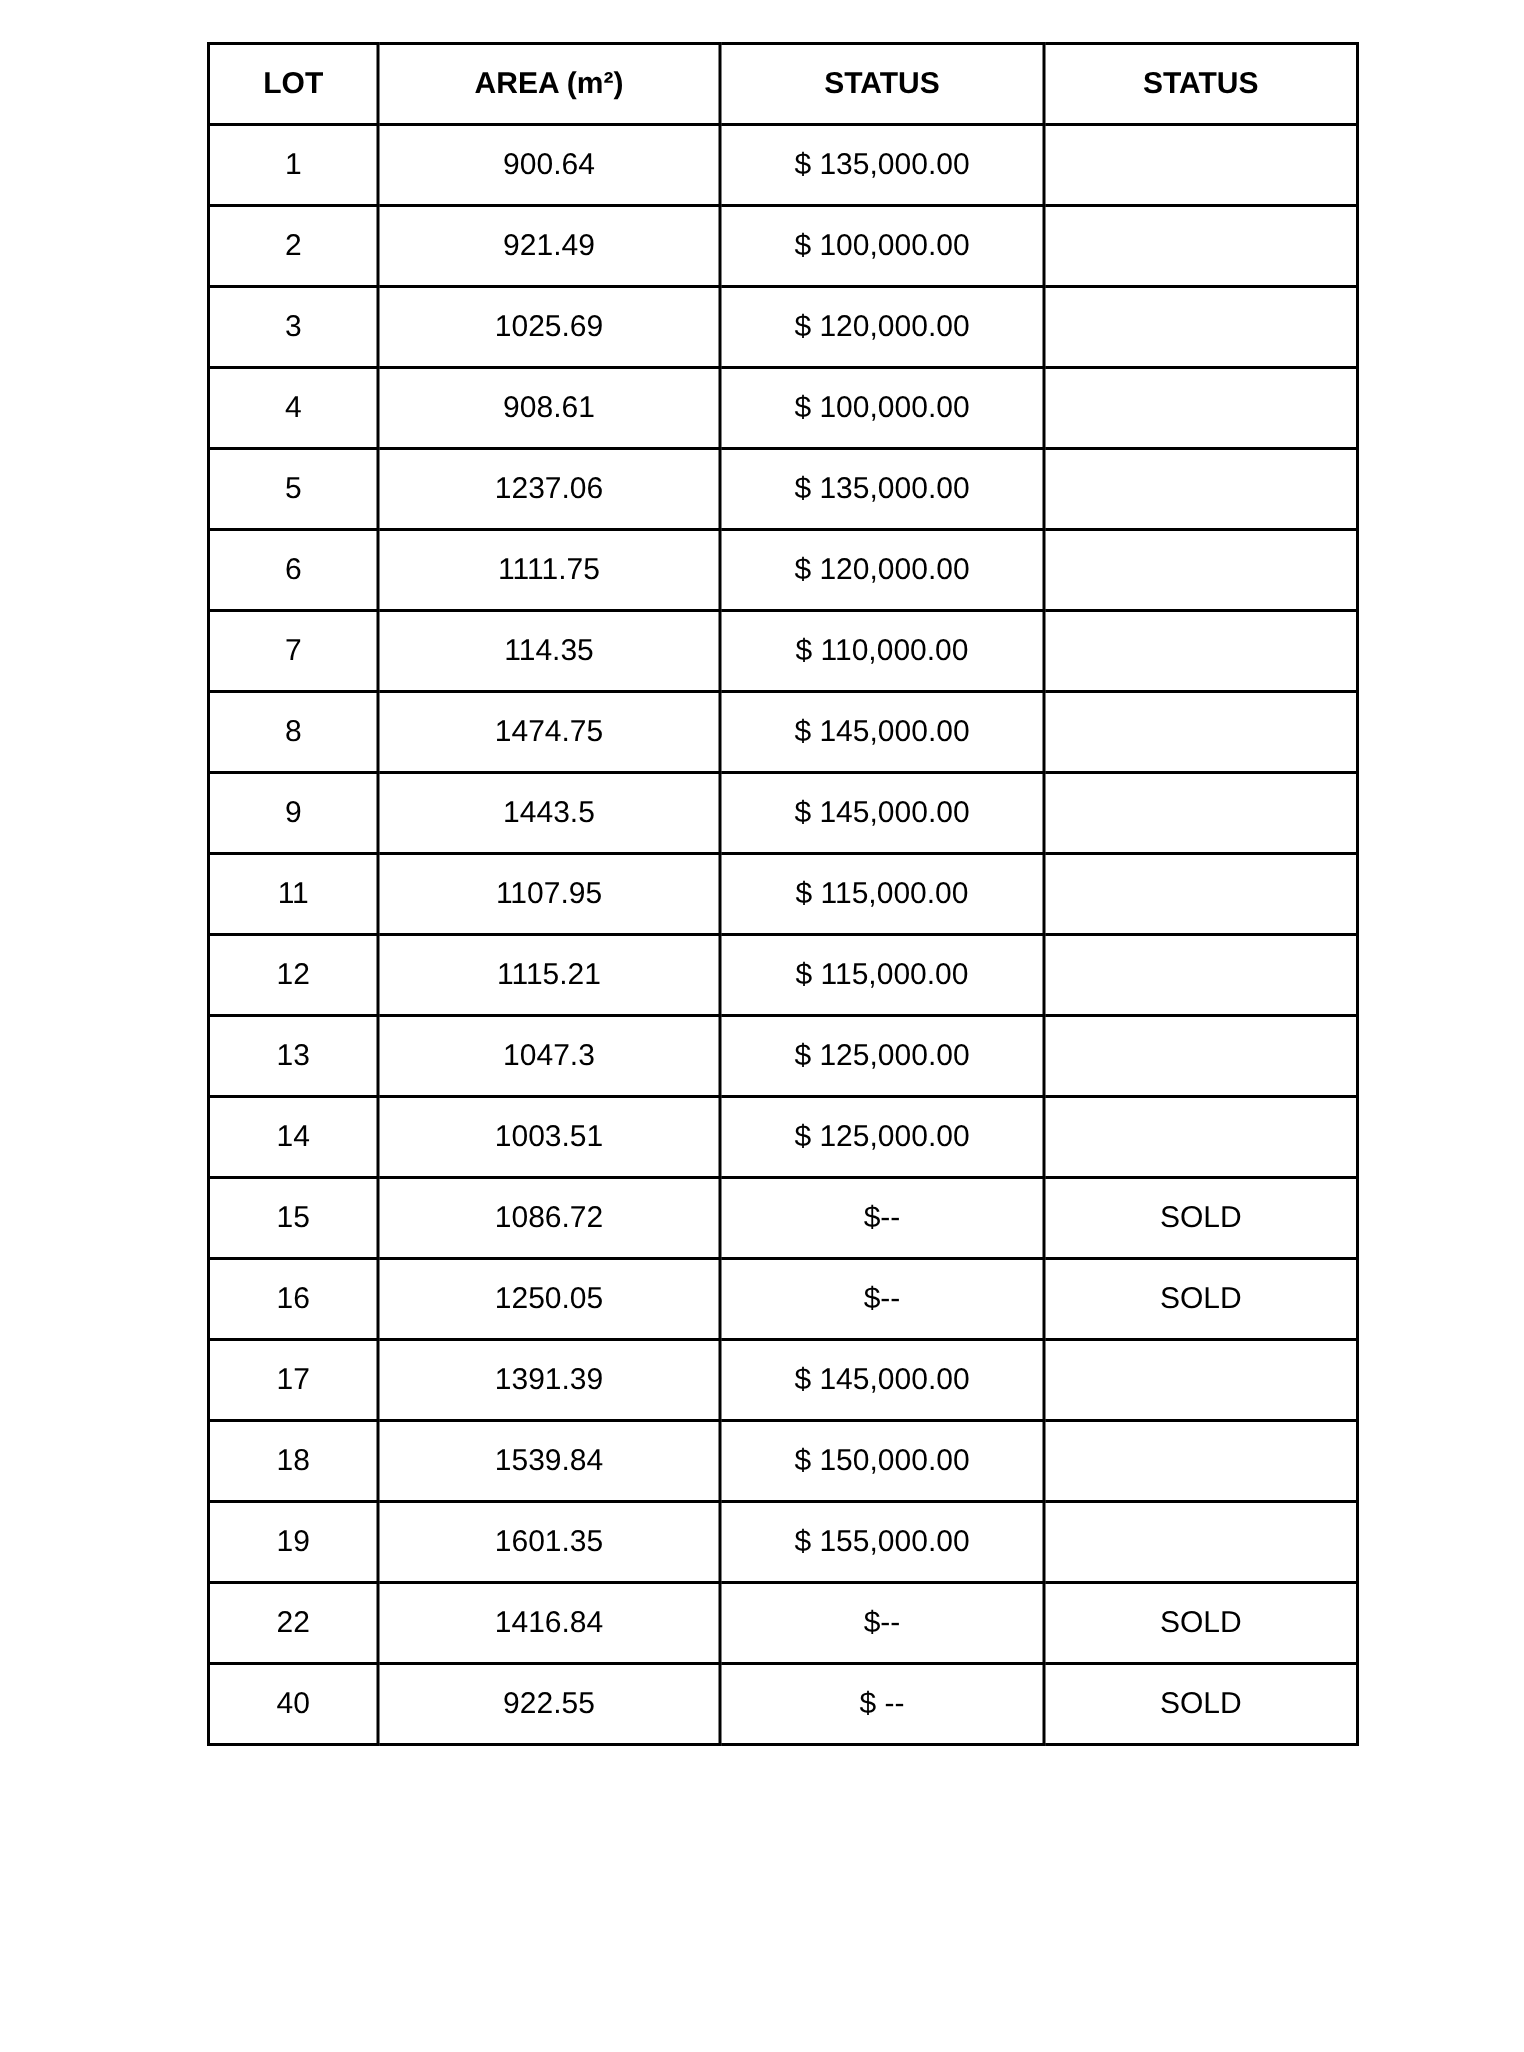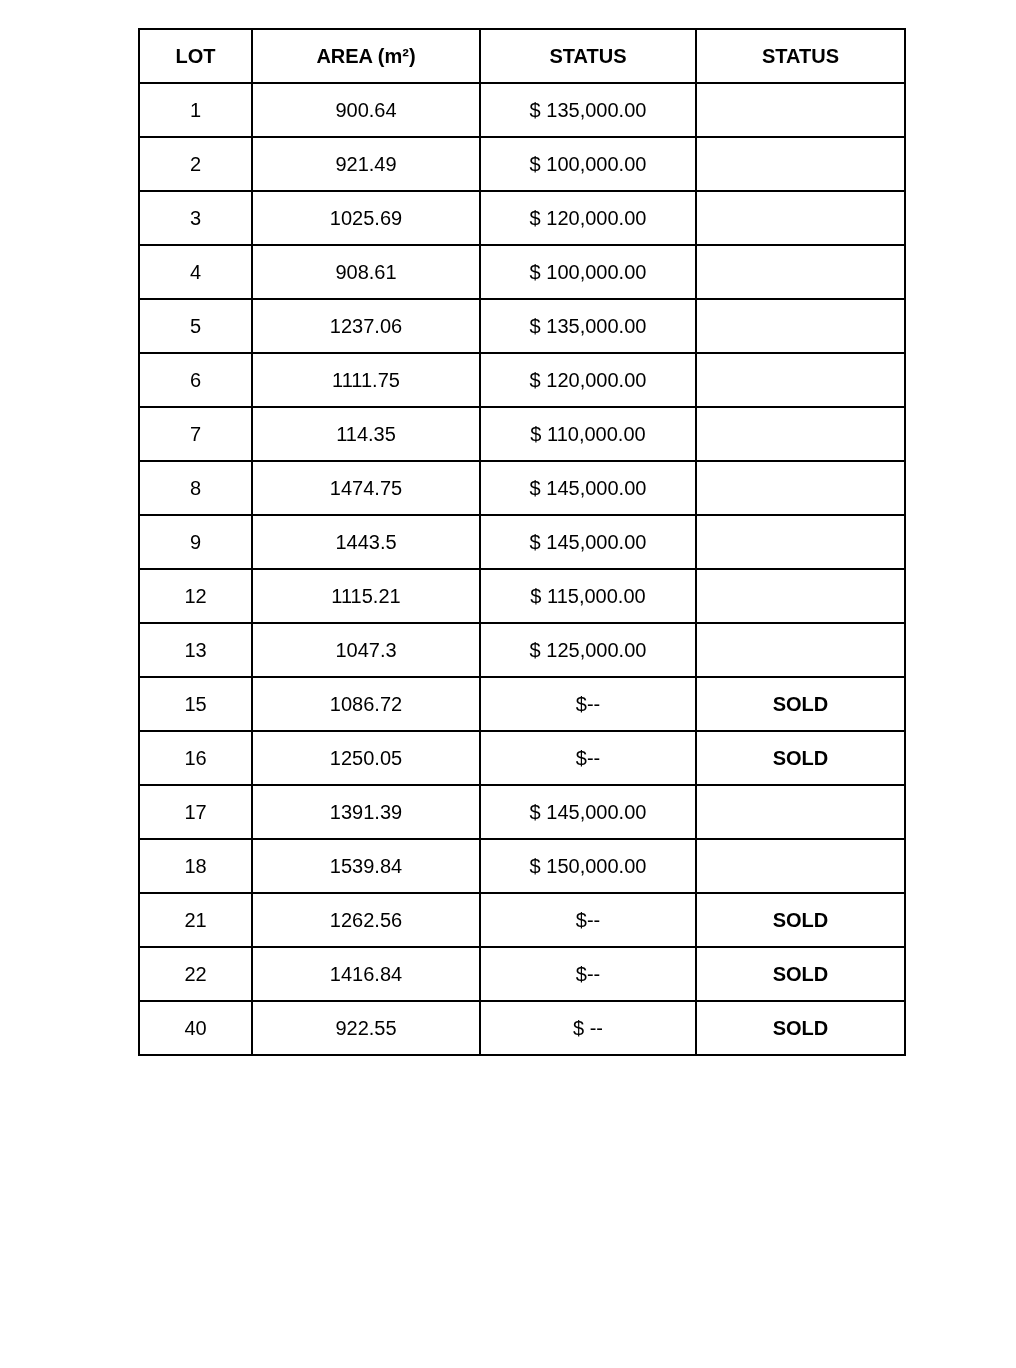--- a/index.html
+++ b/index.html
@@ -33,21 +33,21 @@
     white-space: nowrap;
   }
   .lot-table th {
     font-weight: bold;
   }
   .col-lot    { width: 113px; }
   .col-area   { width: 228px; }
   .col-price  { width: 216px; }
   .col-status { width: 209px; }
   .status-cell {
-    font-weight: bold;
+    font-weight: normal;
   }
 </style>
 </head>
 <body>
 
 <table class="lot-table">
   <colgroup>
     <col class="col-lot">
     <col class="col-area">
     <col class="col-price">
@@ -110,28 +110,40 @@
         <td class="price-cell">$ 145,000.00</td>
         <td class="status-cell"></td>
       </tr>
       <tr>
         <td class="lot-cell">9</td>
         <td class="area-cell">1443.5</td>
         <td class="price-cell">$ 145,000.00</td>
         <td class="status-cell"></td>
       </tr>
       <tr>
+        <td class="lot-cell">11</td>
+        <td class="area-cell">1107.95</td>
+        <td class="price-cell">$ 115,000.00</td>
+        <td class="status-cell"></td>
+      </tr>
+      <tr>
         <td class="lot-cell">12</td>
         <td class="area-cell">1115.21</td>
         <td class="price-cell">$ 115,000.00</td>
         <td class="status-cell"></td>
       </tr>
       <tr>
         <td class="lot-cell">13</td>
         <td class="area-cell">1047.3</td>
+        <td class="price-cell">$ 125,000.00</td>
+        <td class="status-cell"></td>
+      </tr>
+      <tr>
+        <td class="lot-cell">14</td>
+        <td class="area-cell">1003.51</td>
         <td class="price-cell">$ 125,000.00</td>
         <td class="status-cell"></td>
       </tr>
       <tr>
         <td class="lot-cell">15</td>
         <td class="area-cell">1086.72</td>
         <td class="price-cell">$--</td>
         <td class="status-cell">SOLD</td>
       </tr>
       <tr>
@@ -146,24 +158,24 @@
         <td class="price-cell">$ 145,000.00</td>
         <td class="status-cell"></td>
       </tr>
       <tr>
         <td class="lot-cell">18</td>
         <td class="area-cell">1539.84</td>
         <td class="price-cell">$ 150,000.00</td>
         <td class="status-cell"></td>
       </tr>
       <tr>
-        <td class="lot-cell">21</td>
-        <td class="area-cell">1262.56</td>
-        <td class="price-cell">$--</td>
-        <td class="status-cell">SOLD</td>
+        <td class="lot-cell">19</td>
+        <td class="area-cell">1601.35</td>
+        <td class="price-cell">$ 155,000.00</td>
+        <td class="status-cell"></td>
       </tr>
       <tr>
         <td class="lot-cell">22</td>
         <td class="area-cell">1416.84</td>
         <td class="price-cell">$--</td>
         <td class="status-cell">SOLD</td>
       </tr>
       <tr>
         <td class="lot-cell">40</td>
         <td class="area-cell">922.55</td>

